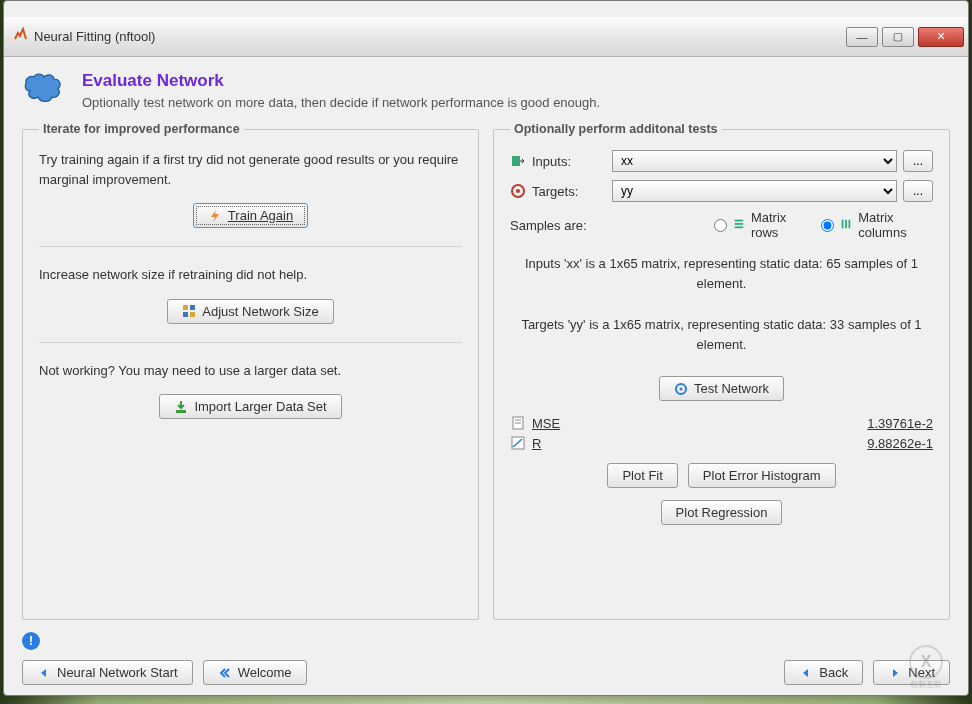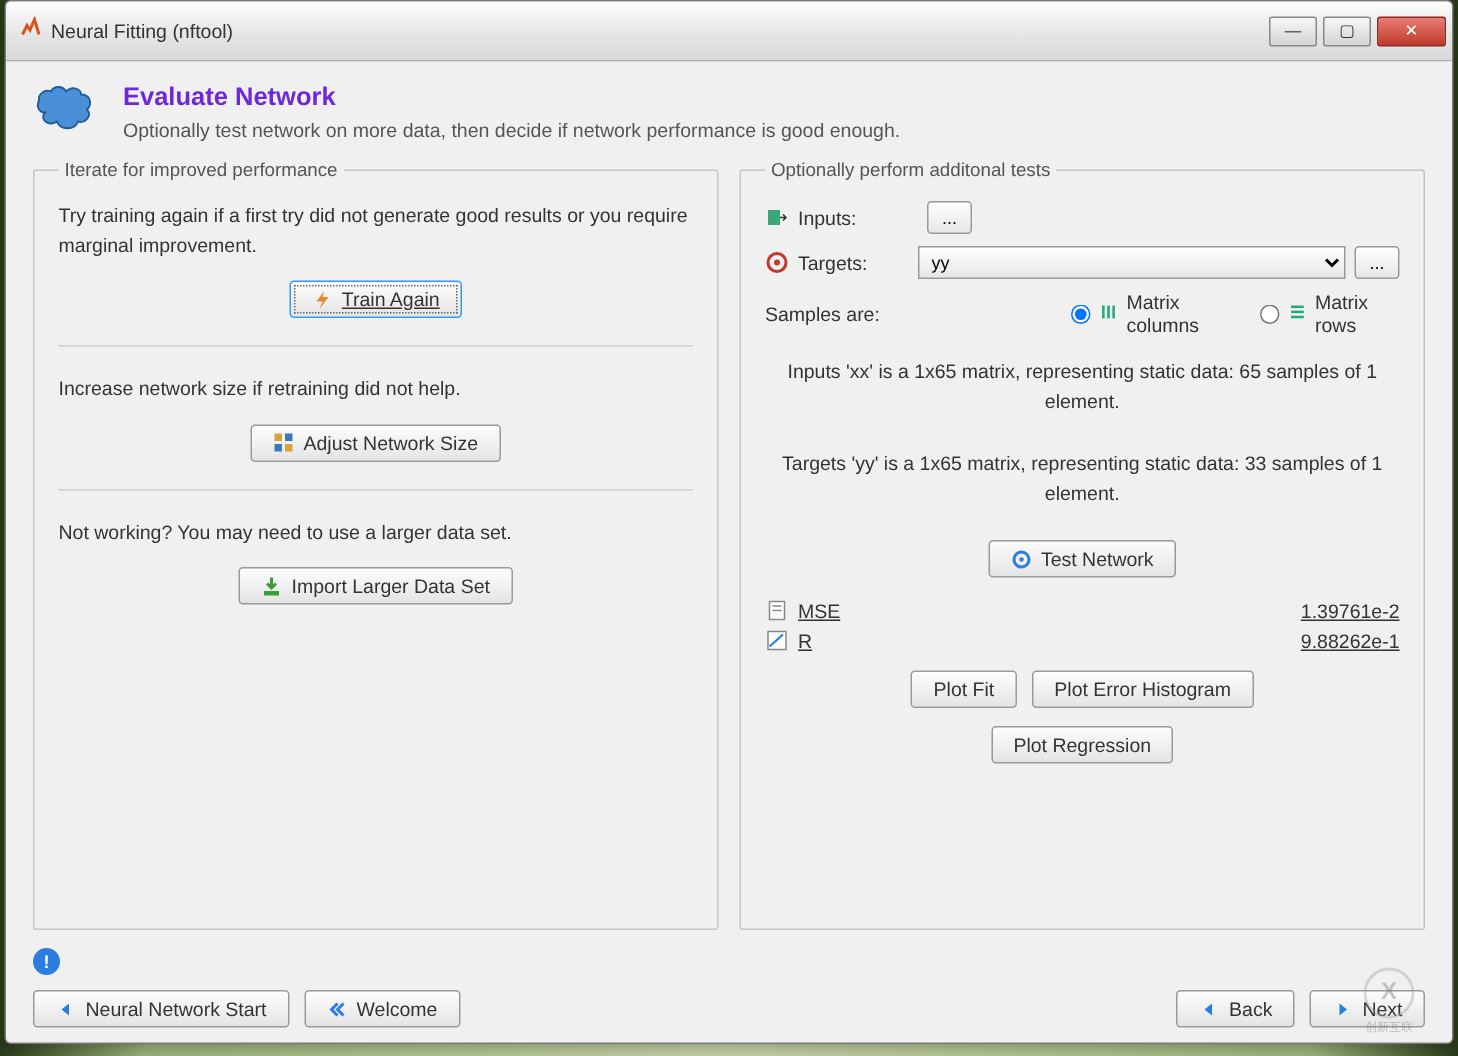--- a/index.html
+++ b/index.html
@@ -1,31 +1,31 @@
 <!DOCTYPE html>
 <html><head>
 <meta charset="utf-8">
 <style>
 * { box-sizing: border-box; margin: 0; padding: 0; }
 body { font-family: "Segoe UI", Tahoma, sans-serif; font-size: 13px; color: #333; background: linear-gradient(90deg, #2a3a1a 0%, #9db378 10%, #c5d4a8 50%, #9db378 90%, #2a3a1a 100%); width: 972px; height: 704px; overflow: hidden; position: relative; }
 .window { position: absolute; top: 0; left: 3px; right: 3px; bottom: 8px; background: #f0f0f0; border: 1px solid #7a7a7a; border-radius: 4px; display: flex; flex-direction: column; box-shadow: 0 2px 10px rgba(0,0,0,0.3); }
-.titlebar { height: 40px; background: linear-gradient(180deg, #fdfdfd 0%, #e8e8e8 50%, #d8d8d8 100%); border-bottom: 1px solid #b0b0b0; display: flex; align-items: center; padding-left: 8px; border-radius: 4px 4px 0 0; }
+.titlebar { height: 40px; background: linear-gradient(180deg, #fdfdfd 0%, #e8e8e8 50%, #d8d8d8 100%); border-bottom: 1px solid #b0b0b0; display: flex; align-items: center; padding-left: 8px; border-radius: 4px 4px 0 0; margin-top: 16px; }
 .titlebar .app-icon svg { width: 16px; height: 16px; }
 .titlebar .title { margin-left: 6px; font-size: 13px; color: #333; }
 .titlebar .controls { margin-left: auto; display: flex; }
 .titlebar .wbtn { width: 32px; height: 20px; margin-right: 4px; border: 1px solid #888; border-radius: 2px; display: flex; align-items: center; justify-content: center; background: linear-gradient(180deg,#f6f6f6,#d4d4d4); font-size: 11px; }
 .titlebar .wbtn.close { background: linear-gradient(180deg,#e97c73,#c0392b); color:#fff; width:46px; border-color:#8a2a20; }
 .content { flex: 1; padding: 14px 18px 0 18px; display: flex; flex-direction: column; }
 .header-row { display: flex; align-items: flex-start; margin-bottom: 12px; }
 .brain-icon { width: 44px; height: 36px; margin-right: 16px; }
 .header-text h1 { font-size: 17px; font-weight: bold; color: #6d28d9; margin-bottom: 4px; }
 .header-text .sub { font-size: 13px; color: #555; }
 .panels { flex: 1; display: flex; gap: 14px; }
 fieldset { border: 1px solid #c5c5c5; border-radius: 2px; padding: 14px 16px; position: relative; }
-legend { font-weight: normal; font-size: 12.5px; color: #555; padding: 0 4px; }
+legend { font-weight: bold; font-size: 12.5px; color: #555; padding: 0 4px; }
 .left-panel { flex: 1; }
 .right-panel { flex: 1; }
 .section-text { color: #333; font-size: 13px; line-height: 1.5; margin-bottom: 14px; }
 .btn { display: inline-flex; align-items: center; gap: 6px; padding: 4px 14px; background: linear-gradient(180deg,#fdfdfd,#e4e4e4); border: 1px solid #9a9a9a; border-radius: 3px; font-size: 13px; color: #333; cursor: pointer; }
 .btn.focused { border: 1px solid #3399ff; outline: 1px dotted #666; outline-offset: -4px; text-decoration: underline; }
 .center { text-align: center; }
 .hr { border: none; border-top: 1px solid #d0d0d0; margin: 18px 0; }
 .form-row { display: flex; align-items: center; margin-bottom: 8px; }
 .form-row .icon { width: 16px; height: 16px; margin-right: 6px; }
 .form-row .lbl { flex: 0 0 80px; font-size: 13px; }
@@ -132,55 +132,56 @@
         <legend>Optionally perform additonal tests</legend>
 
         <div class="form-row">
           <span class="icon">
             <svg viewBox="0 0 16 16">
                 <rect x="2" y="3" width="8" height="10" fill="#3aa778"></rect>
                 <path d="M10 8 L14 8 M12 6 L14 8 L12 10" stroke="#333" fill="none"></path>
               </svg>
           </span>
           <span class="lbl">Inputs:</span>
+          <select><option>xx</option></select>
           <button class="browse">...</button>
         </div>
 
         <div class="form-row">
           <span class="icon">
             <svg viewBox="0 0 16 16">
                 <circle cx="8" cy="8" r="6" fill="none" stroke="#c0392b" stroke-width="2"></circle>
                 <circle cx="8" cy="8" r="2" fill="#c0392b"></circle>
               </svg>
           </span>
           <span class="lbl">Targets:</span>
           <select><option>yy</option></select>
           <button class="browse">...</button>
         </div>
 
         <div class="radio-row">
           <span class="lbl-left">Samples are:</span>
           <label class="radio-group">
+            <input type="radio" name="orient" style="">
+            <span class="small-icon"><svg viewBox="0 0 14 14">
+                  <rect x="2" y="2" width="10" height="2" fill="#2a7"></rect>
+                  <rect x="2" y="6" width="10" height="2" fill="#2a7"></rect>
+                  <rect x="2" y="10" width="10" height="2" fill="#2a7"></rect>
+                </svg></span>
+            <span>Matrix rows</span>
+          </label>
+          <label class="radio-group">
             <input type="radio" name="orient" checked="" style="">
             <span class="small-icon"><svg viewBox="0 0 14 14">
                   <rect x="2" y="2" width="2" height="10" fill="#2a7"></rect>
                   <rect x="6" y="2" width="2" height="10" fill="#2a7"></rect>
                   <rect x="10" y="2" width="2" height="10" fill="#2a7"></rect>
                 </svg></span>
             <span>Matrix columns</span>
           </label>
-          <label class="radio-group">
-            <input type="radio" name="orient" style="">
-            <span class="small-icon"><svg viewBox="0 0 14 14">
-                  <rect x="2" y="2" width="10" height="2" fill="#2a7"></rect>
-                  <rect x="2" y="6" width="10" height="2" fill="#2a7"></rect>
-                  <rect x="2" y="10" width="10" height="2" fill="#2a7"></rect>
-                </svg></span>
-            <span>Matrix rows</span>
-          </label>
         </div>
 
         <div class="desc">Inputs 'xx' is a 1x65 matrix, representing static data: 65 samples of 1 element.</div>
         <div class="desc">Targets 'yy' is a 1x65 matrix, representing static data: 33 samples of 1 element.</div>
 
         <div class="center">
           <button class="btn">
             <span class="small-icon"><svg viewBox="0 0 14 14">
                   <circle cx="7" cy="7" r="5" fill="none" stroke="#2a7de1" stroke-width="2"></circle>
                   <circle cx="7" cy="7" r="1.5" fill="#2a7de1"></circle>

